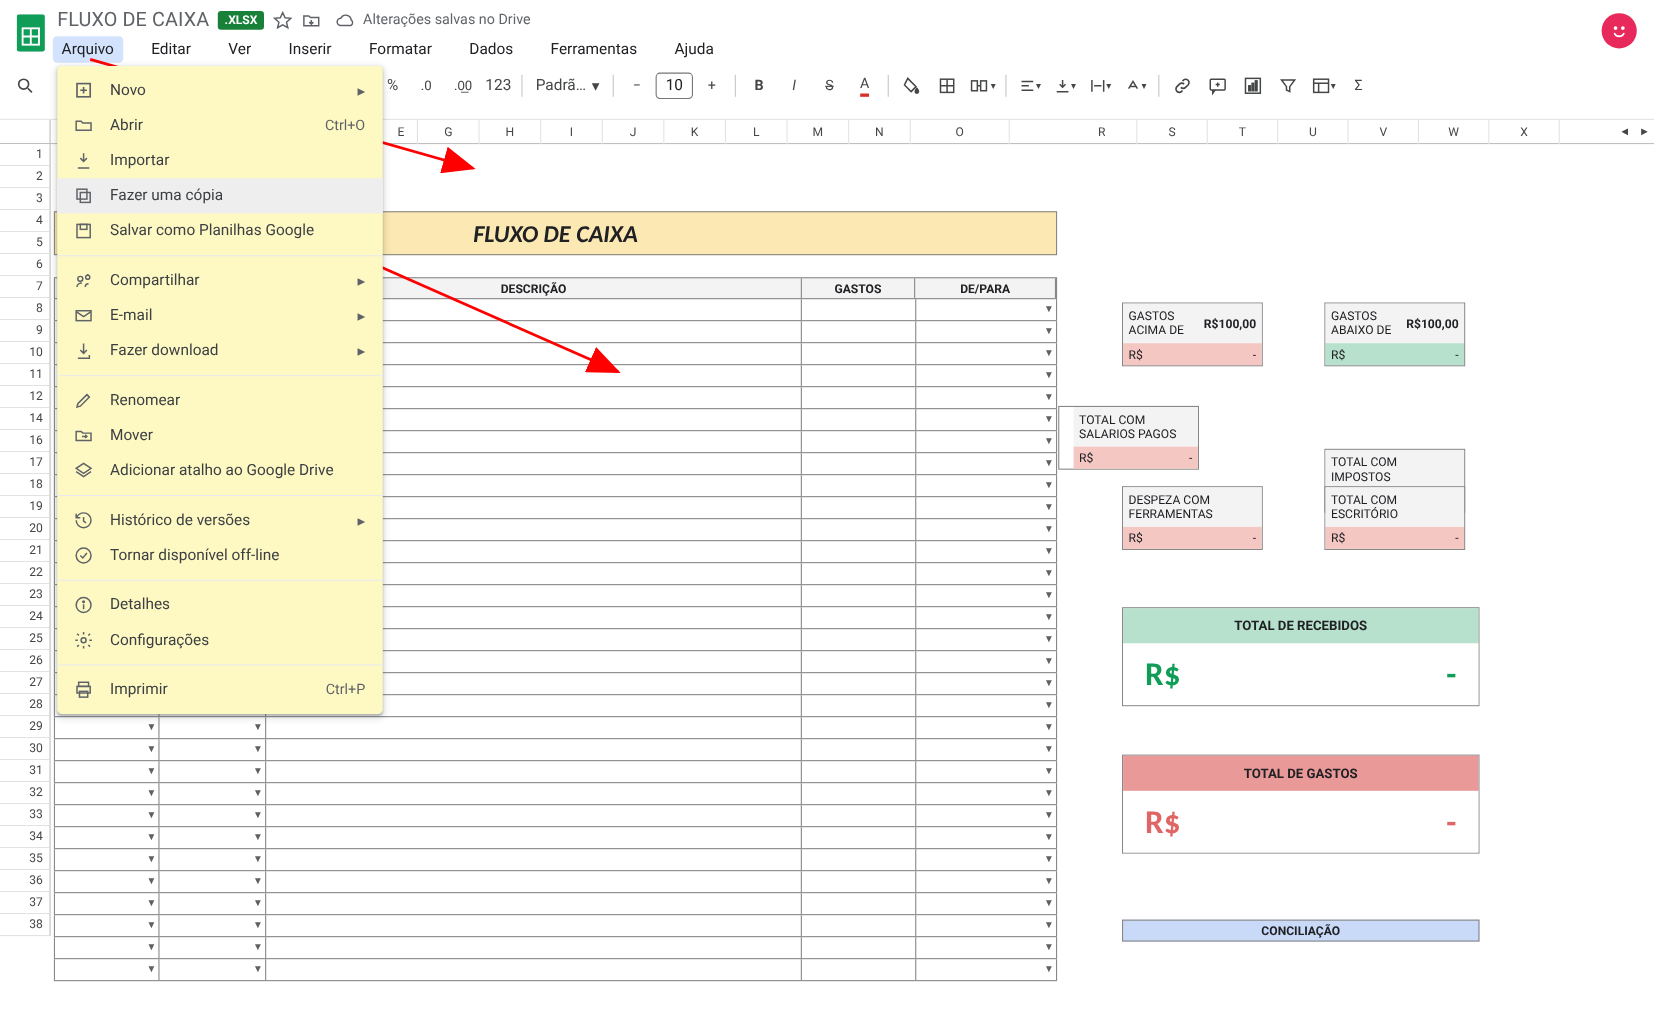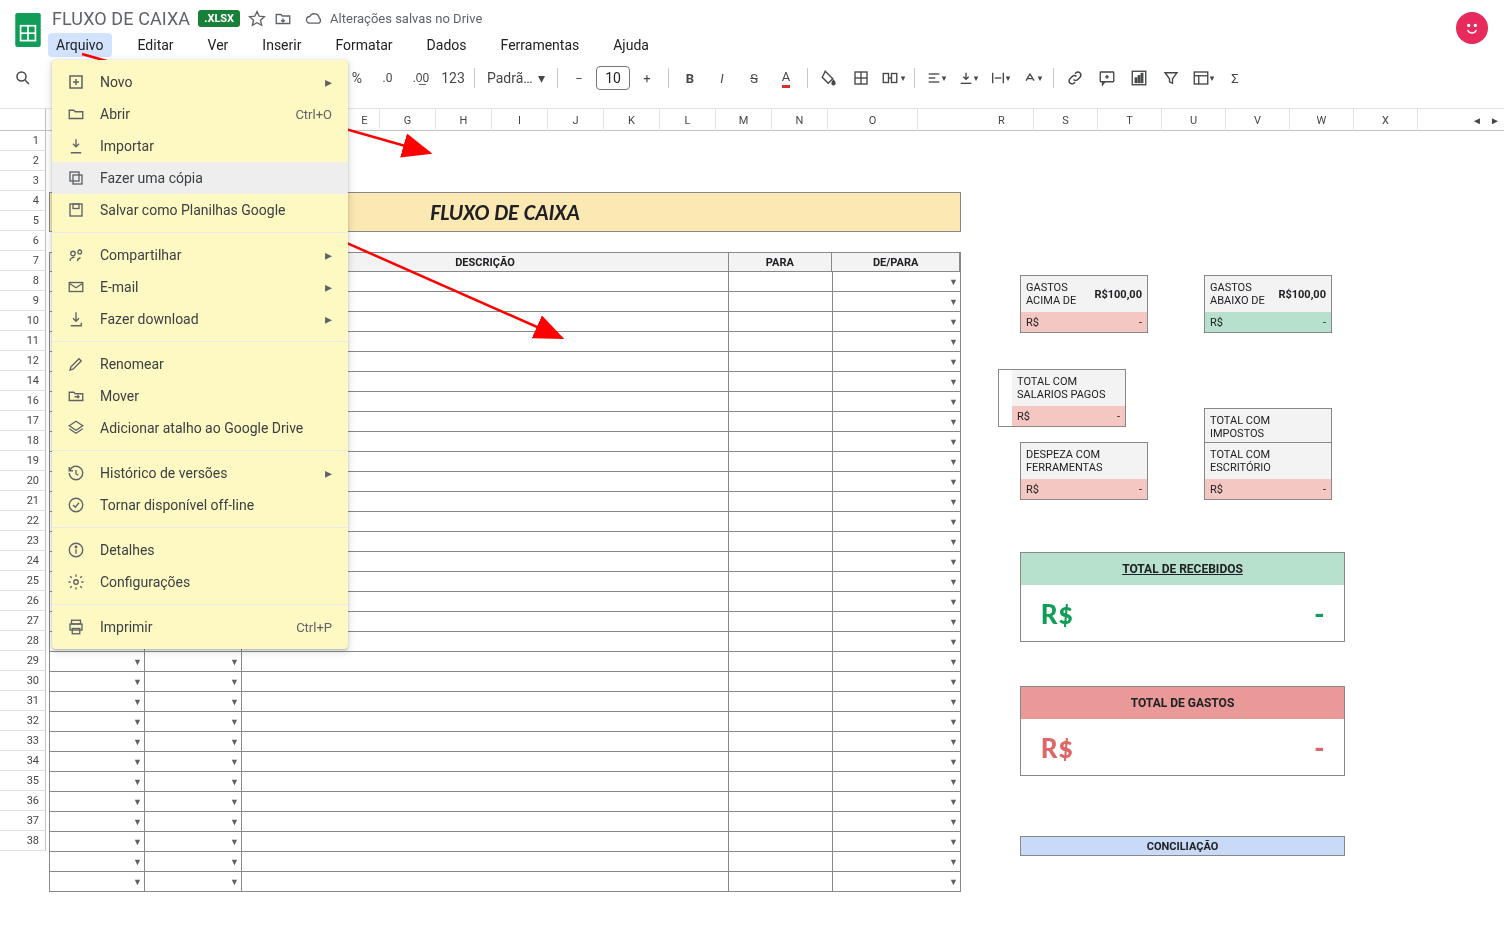--- a/index.html
+++ b/index.html
@@ -69,21 +69,21 @@
   
   .card { position:absolute; width:128px; border:1px solid #888; font-size:11px;}
   .card .card-head { background:#f3f3f3; padding:3px 5px; height:36px; display:flex; align-items:center;}
   .card .card-val { height:20px; display:flex; align-items:center; justify-content:space-between; padding:0 5px;}
   .pink { background:#f4c7c3; }
   .green { background:#b7e1cd; }
 
   .big-card { position:absolute; left:974px; width:325px; border:1px solid #888;}
   .big-head { height:32px; display:flex; align-items:center; justify-content:center; font-weight:700; font-size:12px;}
   .big-val { height:56px; background:#fff; display:flex; align-items:center; justify-content:space-between; padding:0 20px; font-family: Calibri, Arial, sans-serif; font-size:30px; font-weight:700;}
-  .big-green { background:#b7e1cd;text-decoration:underline;} .big-green-text{color:#0f9d58;}
+  .big-green { background:#b7e1cd;} .big-green-text{color:#0f9d58;}
   .big-red { background:#ea9999;} .big-red-text{color:#e06666;}
 
   .conc { position:absolute; left:974px; width:325px; height:20px; background:#c9daf8; border:1px solid #888; display:flex; align-items:center; justify-content:center; font-weight:700; font-size:11px;}
 
   
   .nav-arrows{ position:absolute; right:0; top:0; width:36px; height:23px; display:flex;}
   .nav-arrows div{flex:1; display:flex; align-items:center; justify-content:center; color:#444746; font-size:10px;}
 
 </style>
 </head>
@@ -607,21 +607,21 @@
     </div>
 
   <div class="sheet-content">
 
     <div class="title-banner">FLUXO DE CAIXA</div>
 
     <div class="thead">
       <div style="width:96px"></div>
       <div style="width:97px"></div>
       <div style="width:487px">DESCRIÇÃO</div>
-      <div style="width:104px">PARA</div>
+      <div style="width:104px">GASTOS</div>
       <div style="width:128px;border-right:1px solid #888">DE/PARA</div>
     </div>
     <div class="tbody" id="table-body">
         <div class="trow">
           <div class="left-border" style="width:96px">
             <span class="dd">▼</span>
           </div>
           <div style="width:97px">
             <span class="dd">▼</span>
           </div>
@@ -1031,21 +1031,21 @@
             <span>-</span>
           </div>
         </div>
         <div class="card" style="left: 1158px; top: 144px;">
           <div class="card-head">GASTOS ABAIXO DE <b>R$100,00</b></div>
           <div class="card-val green">
             <span>R$</span>
             <span>-</span>
           </div>
         </div>
-        <div class="card" style="left: 952px; top: 238px; padding-left: 13px;">
+        <div class="card" style="left: 916px; top: 238px; padding-left: 13px;">
           <div class="card-head">TOTAL COM SALARIOS PAGOS</div>
           <div class="card-val pink">
             <span>R$</span>
             <span>-</span>
           </div>
         </div>
         <div class="card" style="left: 1158px; top: 238px; margin-top: 39px;">
           <div class="card-head">TOTAL COM IMPOSTOS</div>
           <div class="card-val pink">
             <span>R$</span>

